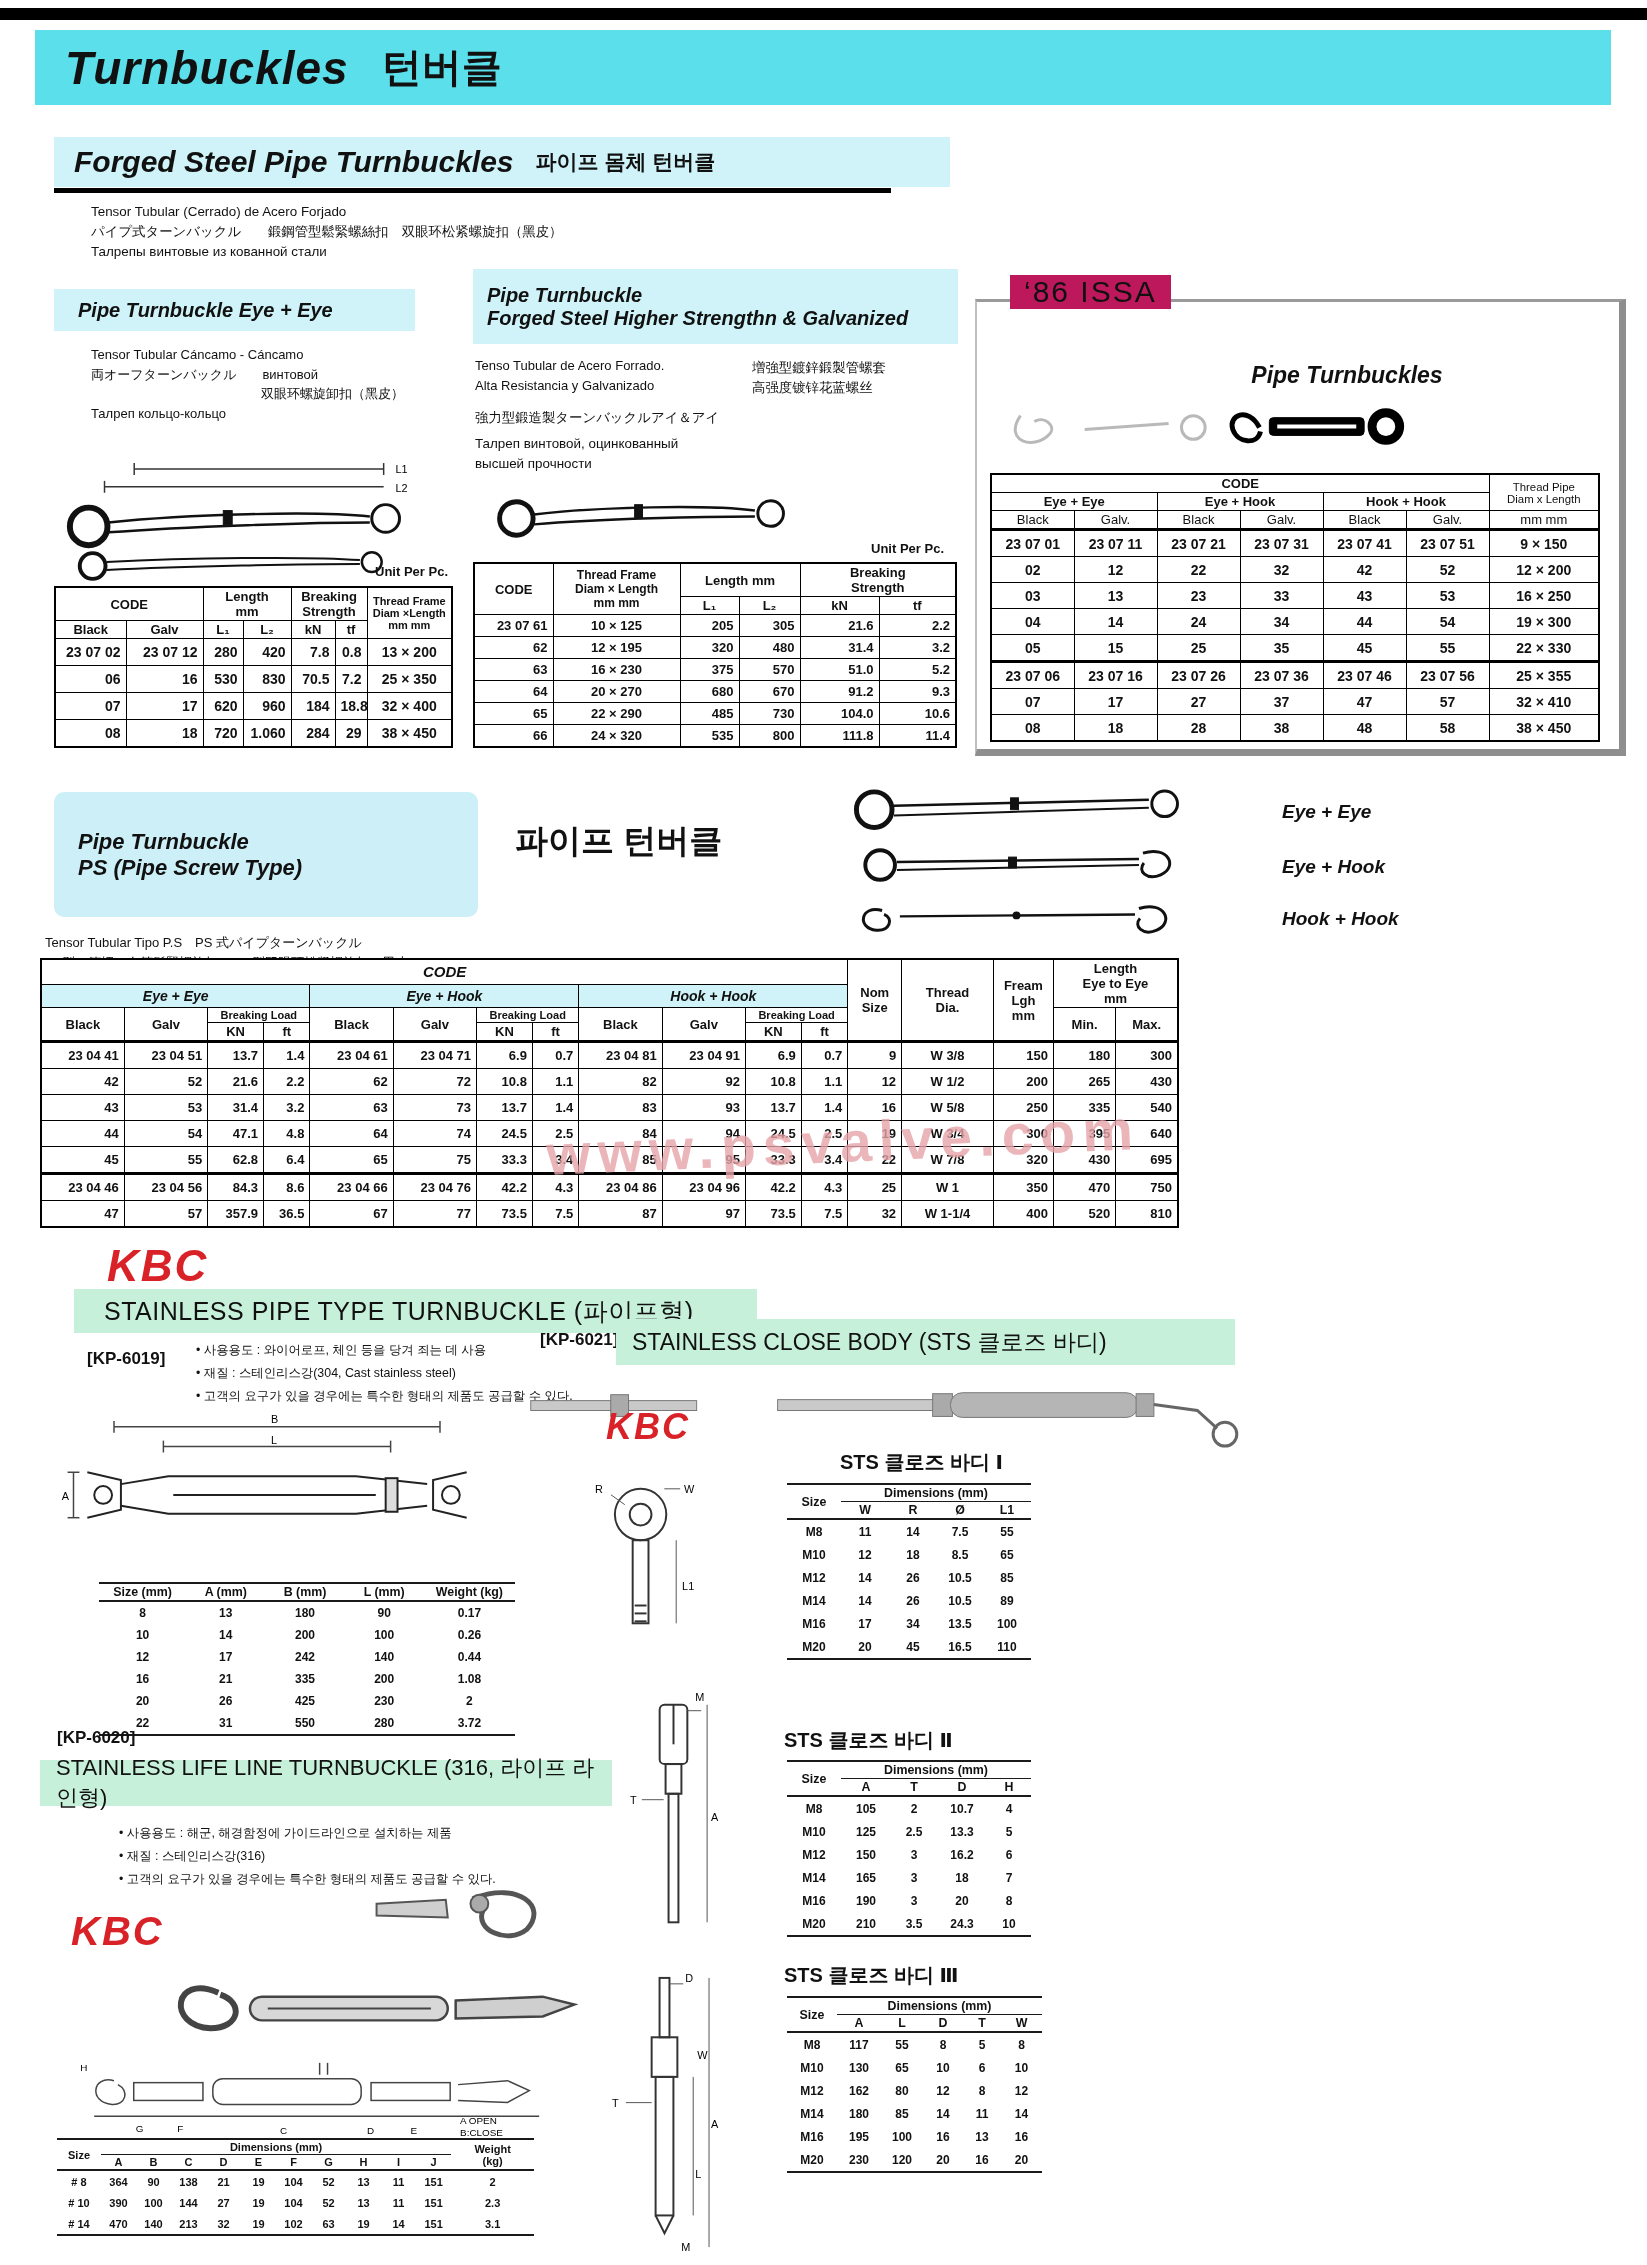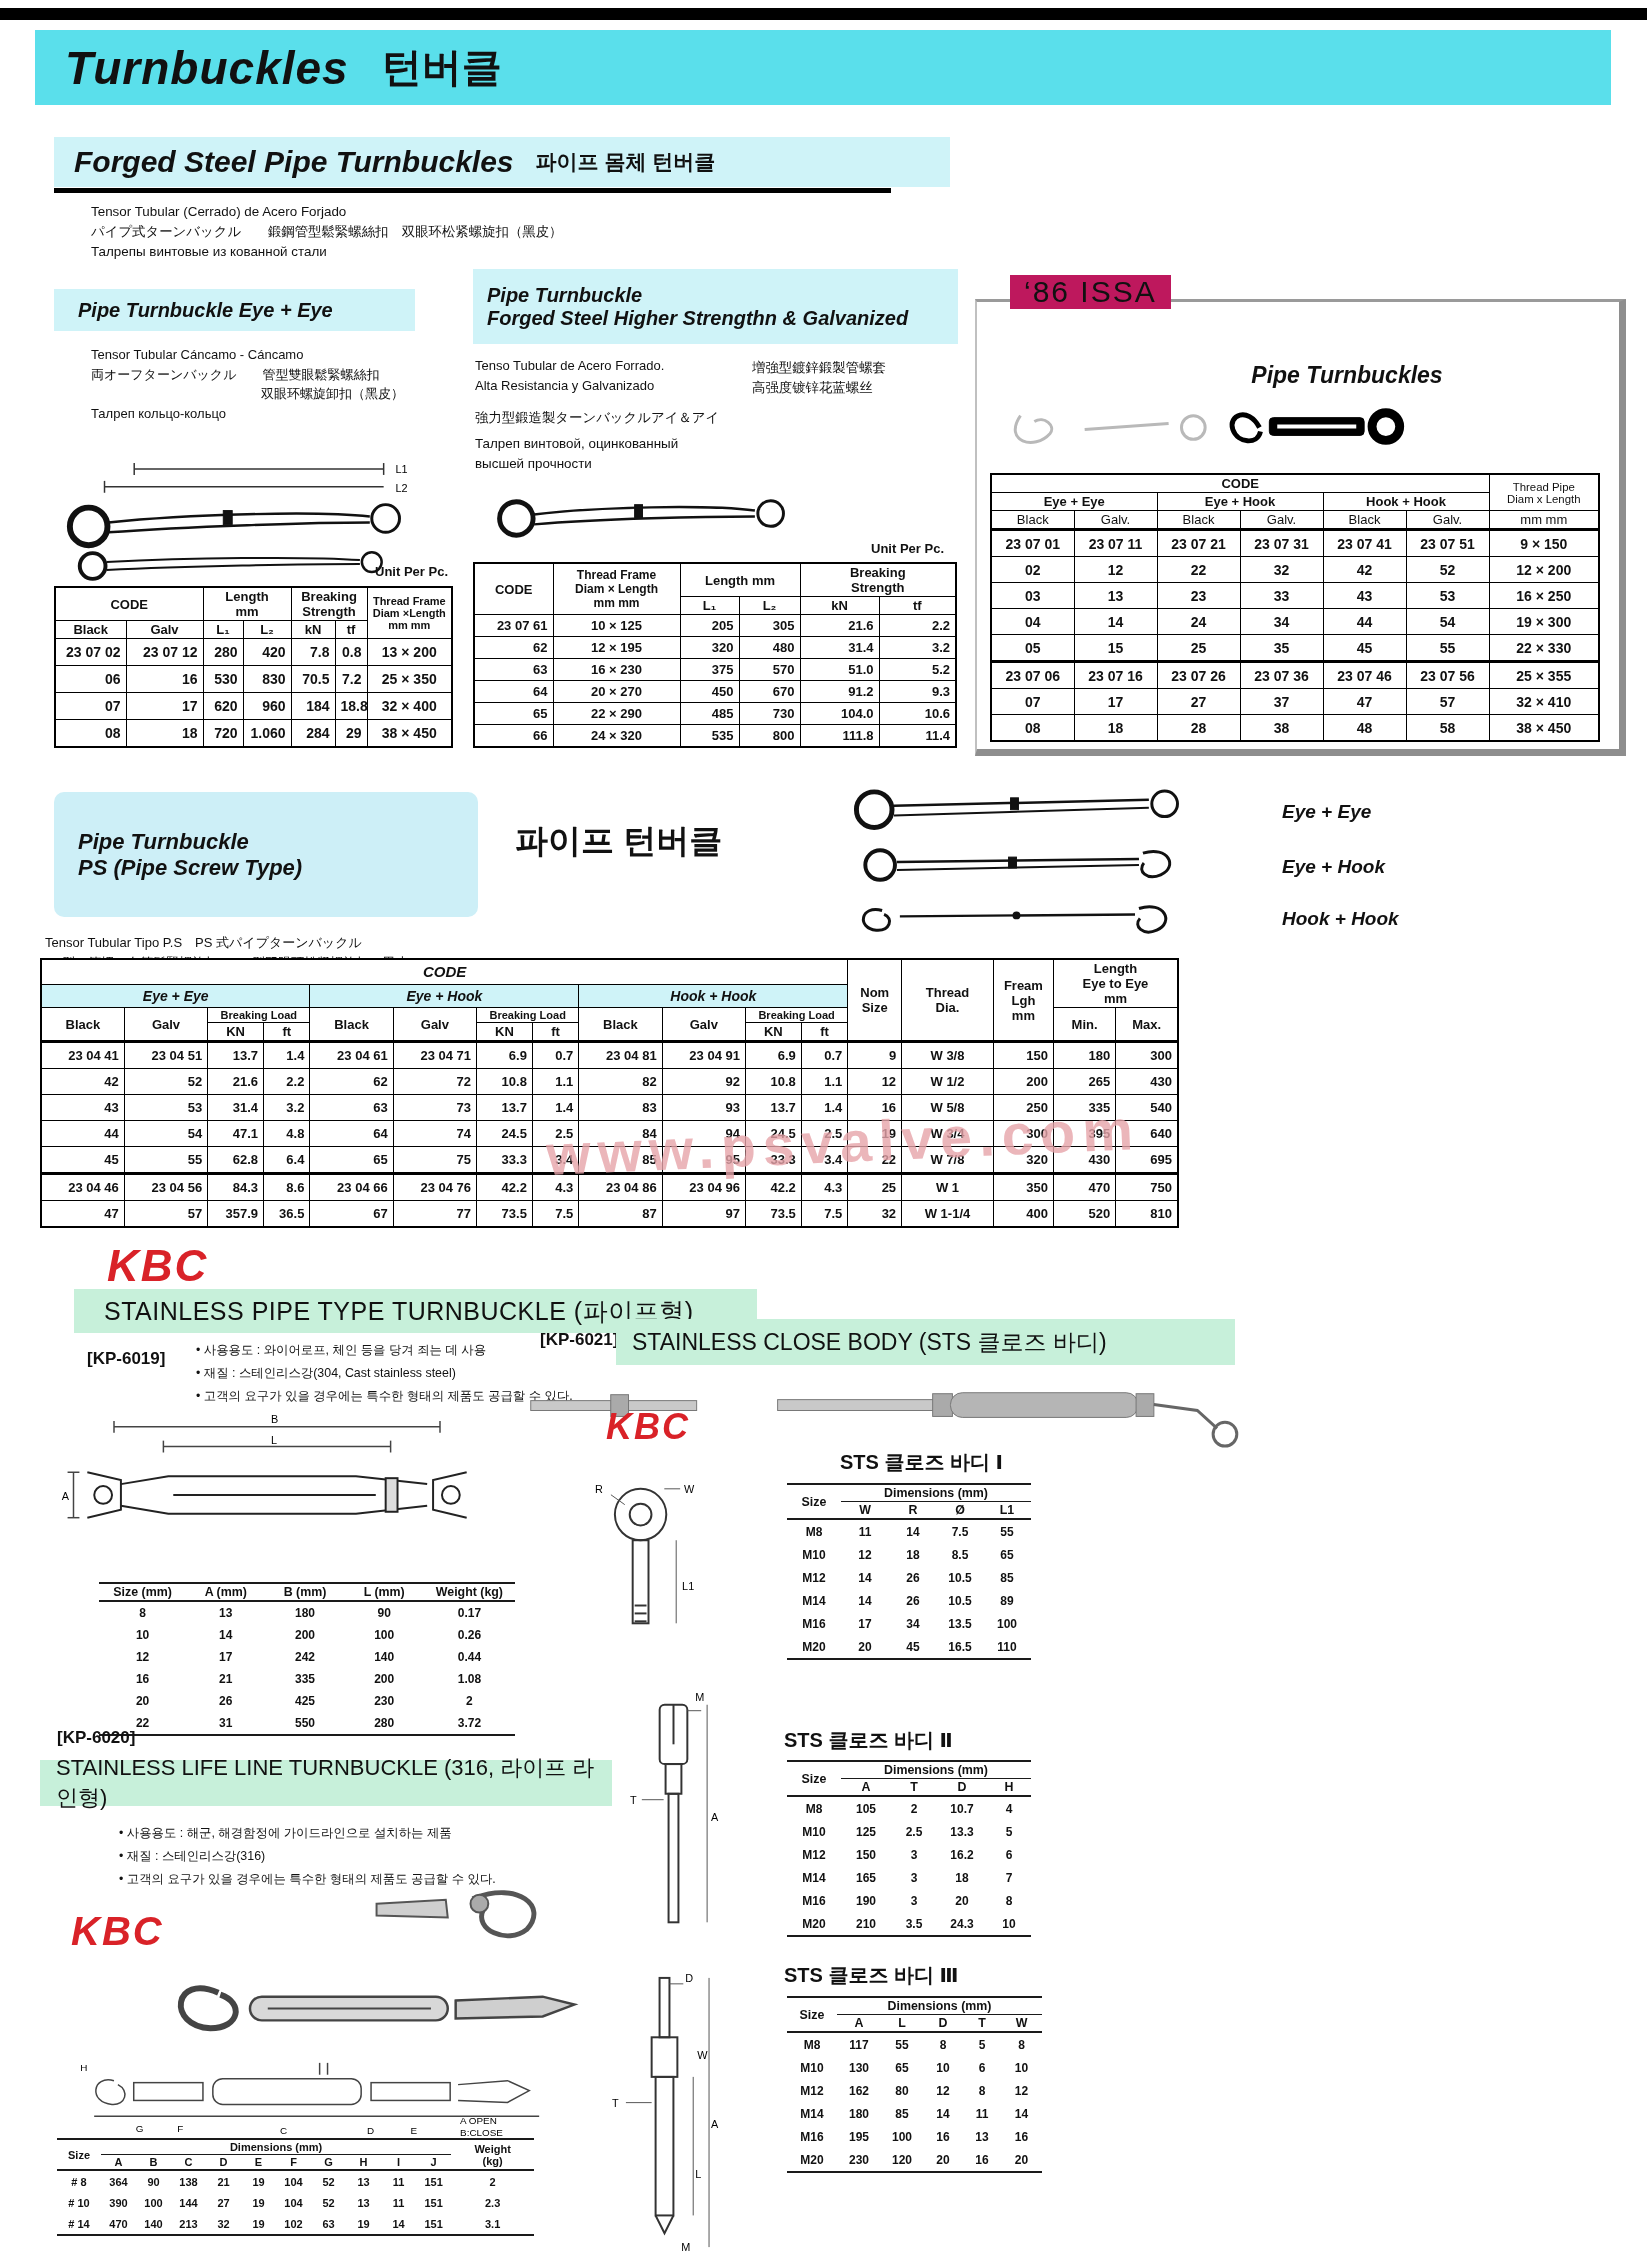--- a/index.html
+++ b/index.html
@@ -78,21 +78,21 @@
     <div>Tensor Tubular (Cerrado) de Acero Forjado</div>
     <div>パイプ式ターンバックル　　鍛鋼管型鬆緊螺絲扣　双眼环松紧螺旋扣（黑皮）</div>
     <div>Талрепы винтовые из кованной стали</div>
   </div>
 
   <div class="sec-head" style="left:54px;top:289px;width:361px;height:42px;padding-left:24px;">
     <span class="big-it" style="font-size:20px;">Pipe Turnbuckle  Eye + Eye</span>
   </div>
   <div class="txt" style="left:91px;top:345px;font-size:13px;">
     <div>Tensor Tubular Cáncamo - Cáncamo</div>
-    <div>両オーフターンバックル　　管型雙眼鬆緊螺絲扣</div>
+    <div>両オーフターンバックル　　винтовой</div>
     <div style="margin-left:170px;">双眼环螺旋卸扣（黑皮）</div>
     <div>Талреп кольцо-кольцо</div>
   </div>
 
   <svg class="abs" style="left:57px;top:453px;" width="391" height="129" viewBox="0 0 395 130">
     <g stroke="#333" fill="none" stroke-width="1.5">
       <line x1="78" y1="16" x2="330" y2="16"></line>
         <line x1="78" y1="10" x2="78" y2="22"></line>
         <line x1="330" y1="10" x2="330" y2="22"></line>
       <line x1="48" y1="34" x2="330" y2="34"></line>
@@ -262,21 +262,21 @@
           <td>63</td>
           <td>16  ×  230</td>
           <td>375</td>
           <td>570</td>
           <td>51.0</td>
           <td>5.2</td>
         </tr>
         <tr>
           <td>64</td>
           <td>20  ×  270</td>
-          <td>450</td>
+          <td>680</td>
           <td>670</td>
           <td>91.2</td>
           <td>9.3</td>
         </tr>
         <tr>
           <td>65</td>
           <td>22  ×  290</td>
           <td>485</td>
           <td>730</td>
           <td>104.0</td>

